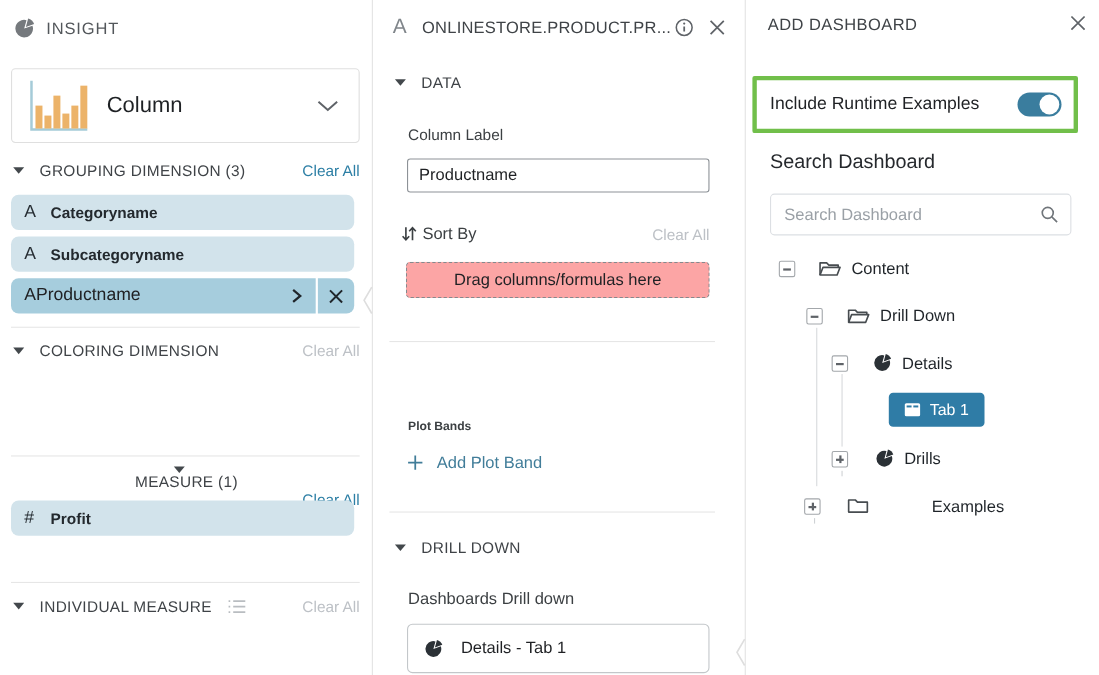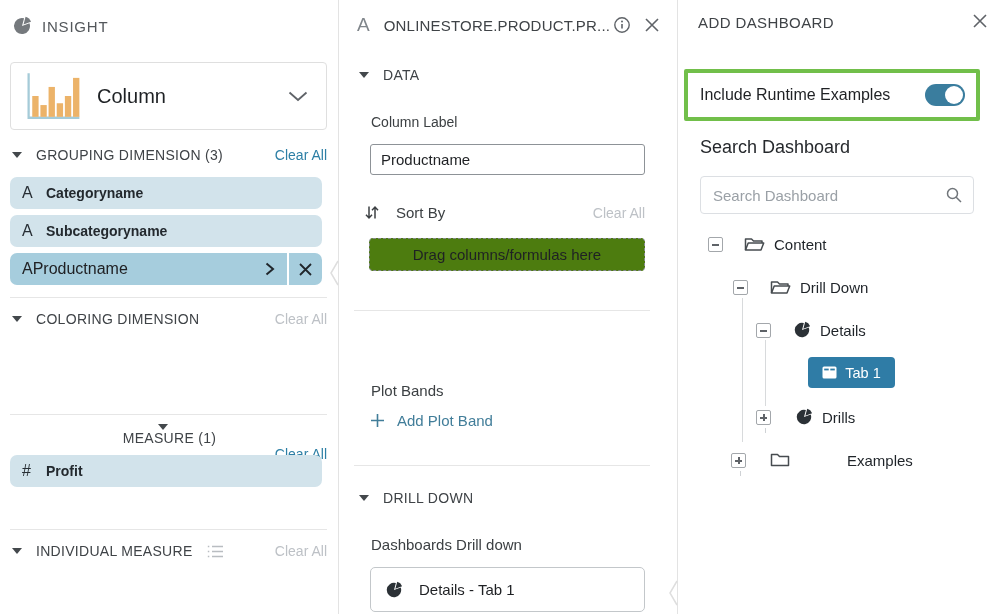--- a/index.html
+++ b/index.html
@@ -46,22 +46,22 @@
   .mp-a { font-size:19px; color:#80868b; font-weight:400; margin-right:14px; }
   .mp-title { font-size:15px; font-weight:500; color:#3f4347; letter-spacing:.2px;
     white-space:nowrap; overflow:hidden; }
   .mp-hdr .ic { margin-left:auto; cursor:pointer; display:flex; }
   .mp-hdr .ic + .ic { margin-left:14px; }
   .fld-label { font-size:14px; color:#3c4043; }
   .txt-input { width:100%; height:100%; border:1px solid #8d9297; border-radius:3px;
     font-size:15px; color:#1f2124; padding:0 10px; outline:none;
     font-family:"Liberation Sans","DejaVu Sans",sans-serif; }
   .sort-row { left:25px; top:204px; width:281px; display:flex; align-items:center; }
-  .sort-row .s-lab { font-size:15px; color:#3c4043; margin-left:16px; }
-  .dashed { left:30px; top:238px; width:276px; height:33px; border:1px dashed #85898d; background:#4d7c0f;
+  .sort-row .s-lab { font-size:15px; color:#3c4043; margin-left:4px; }
+  .dashed { left:30px; top:238px; width:276px; height:33px; border:1px dashed #85898d; background:#fca5a5;
     border-radius:4px; display:flex; align-items:center; justify-content:center;
     font-size:15px; color:#1f2124; }
   .teal-link { display:flex; align-items:center; gap:12px; color:#417d99; font-size:15px; cursor:pointer; }
   .details-box { left:31px; top:567px; width:275px; height:45px; border:1px solid #c3c7ca; border-radius:5px;
     display:flex; align-items:center; padding:0 14px; cursor:pointer; }
   .details-box .db-tx { font-size:15px; color:#1f2124; margin-left:16px; }
 
   
   .rp-hdr { left:20px; top:14px; width:289px; display:flex; align-items:flex-start; }
   .green-box { left:6px; top:69px; width:296px; height:52px; border:4px solid #71bf4a; border-radius:2px;
@@ -241,21 +241,21 @@
       <span class="clear off">Clear All</span>
     </div>
 
     <div class="abs dashed">
       <span>Drag columns/formulas here</span>
     </div>
 
     <div class="divider" style="left:15px; top:310px; width:296px;"></div>
 
 
-    <div class="abs fld-label" style="left:32px; top:382px; font-size:15px;">Plot Bands</div>
+    <div class="abs fld-label" style="left:32px; top:382px; font-size:11px;font-weight:bold;">Plot Bands</div>
 
     <div class="abs teal-link" style="left:31px; top:412px;">
       <span style="display:flex">
         <svg width="15" height="15" viewBox="0 0 15 15">
             <path d="M7.5,1 V14 M1,7.5 H14" stroke="#417d99" stroke-width="1.6"></path>
           </svg>
       </span>
       <span>Add Plot Band</span>
     </div>
 

